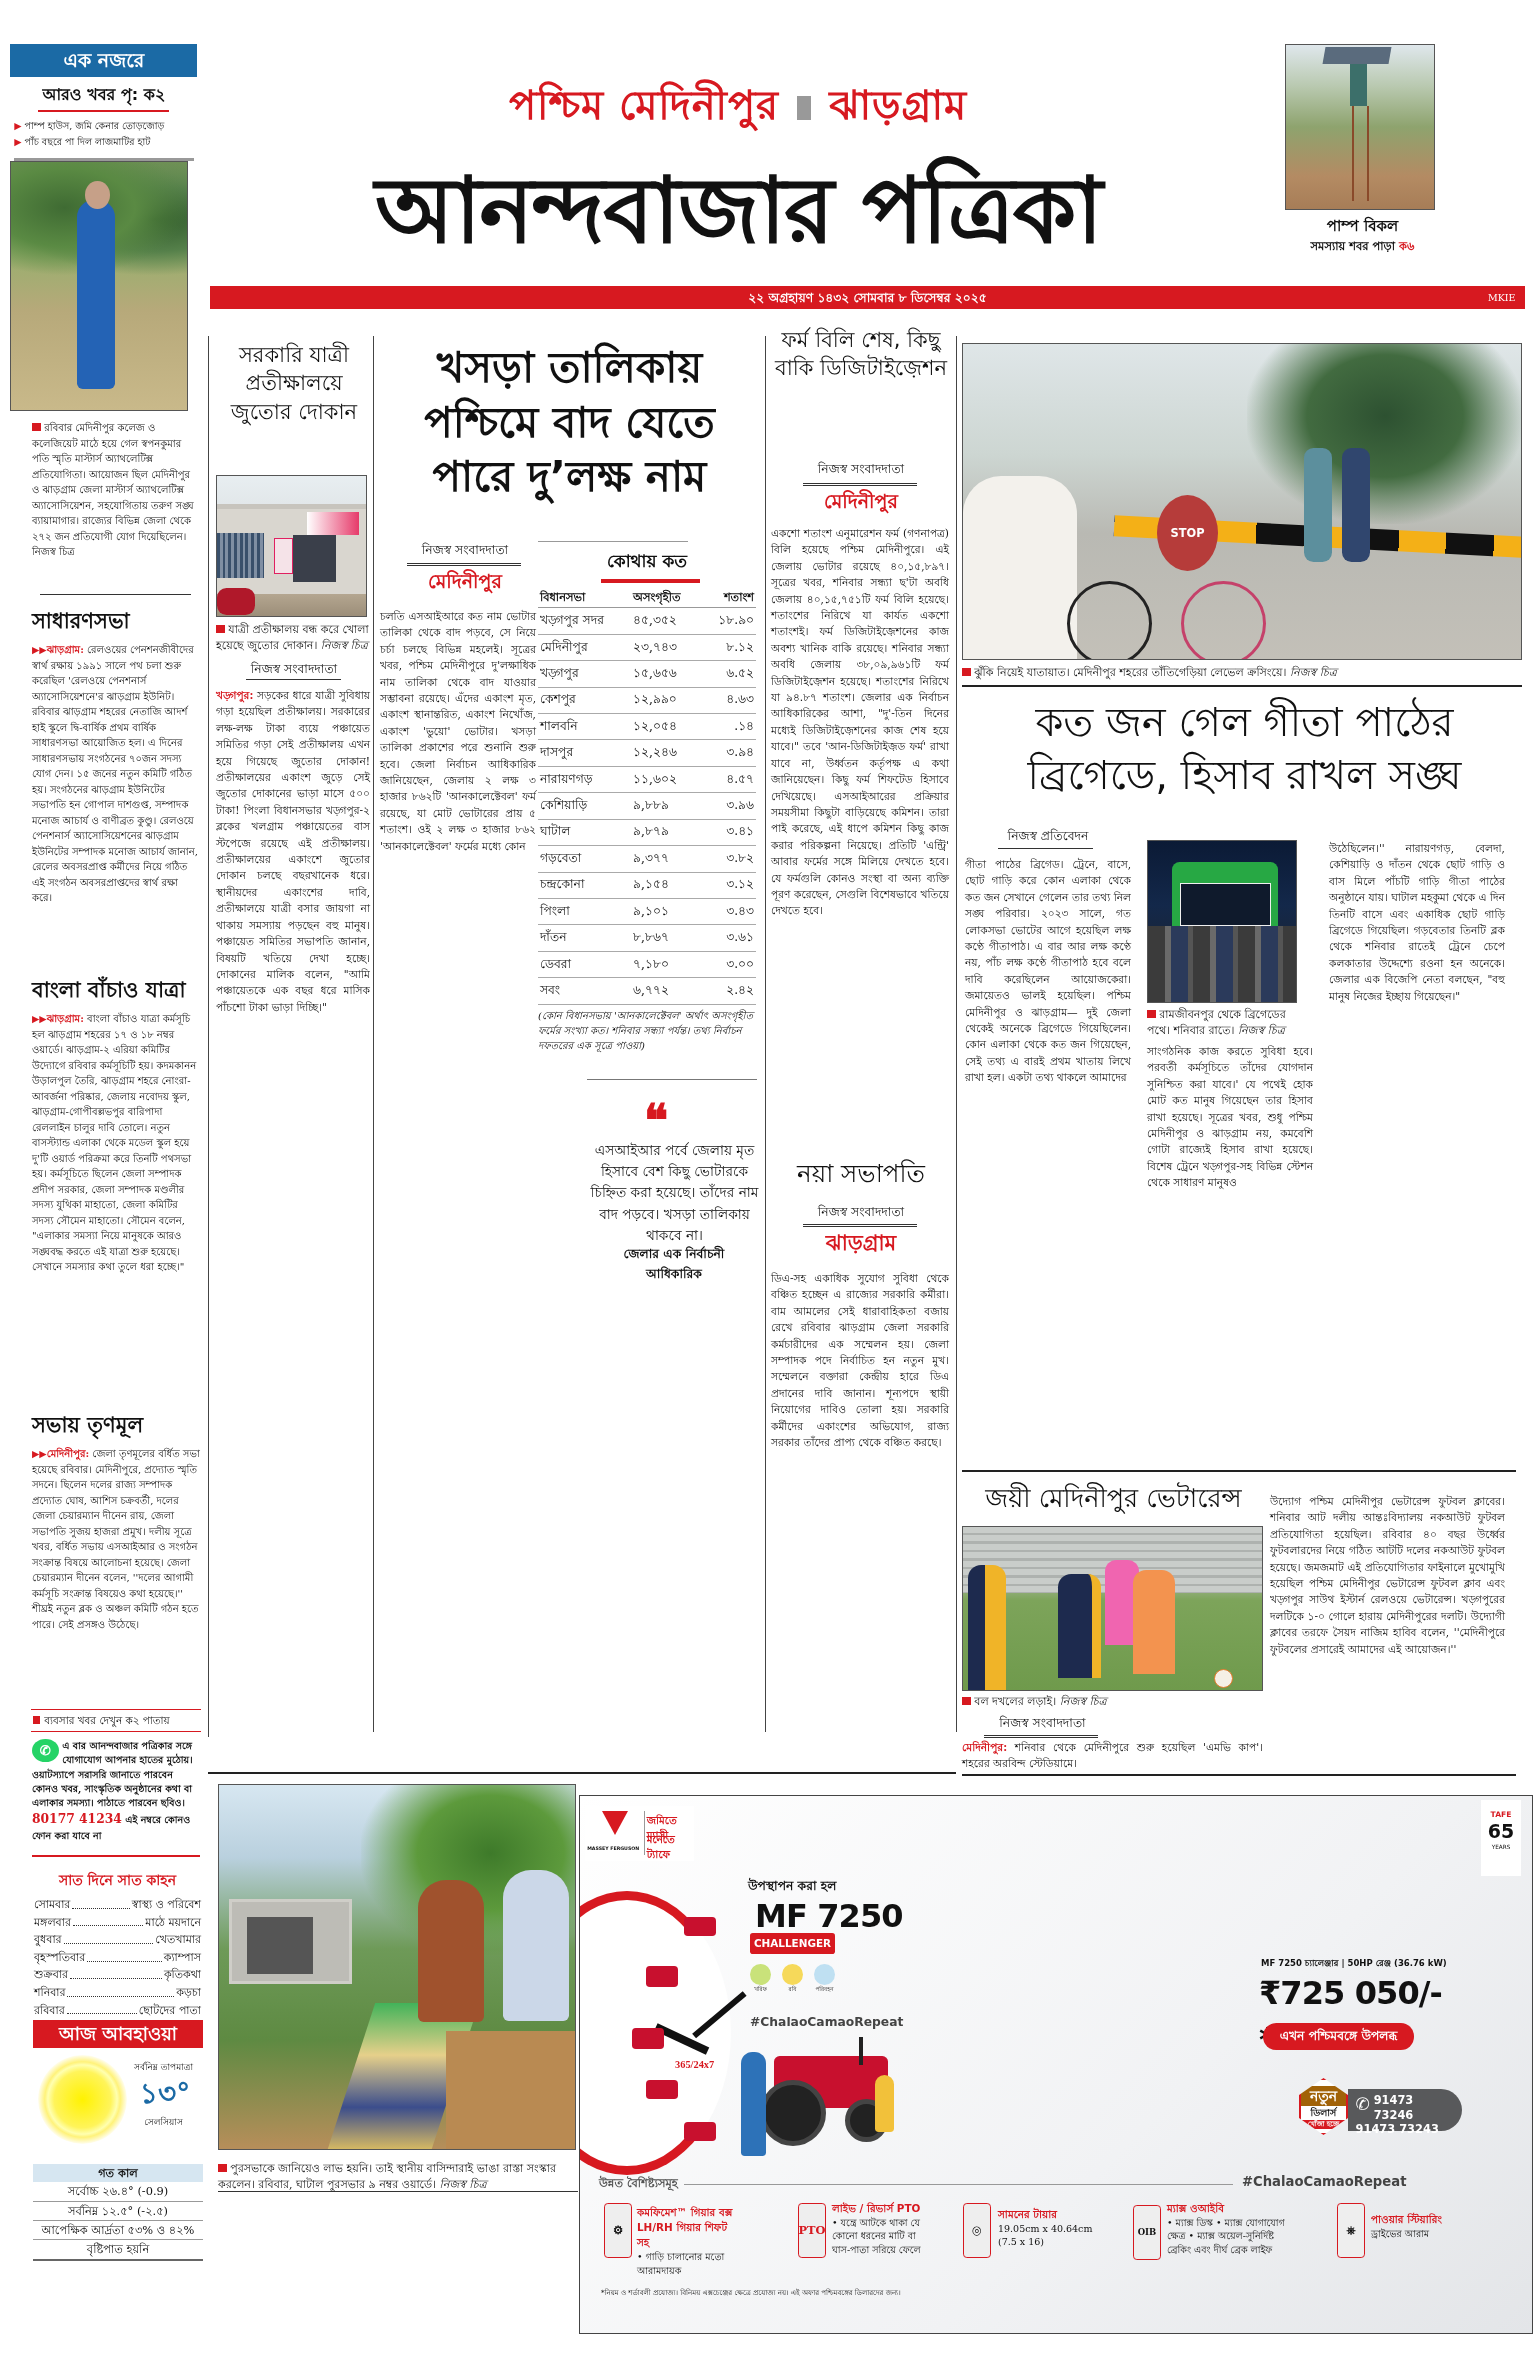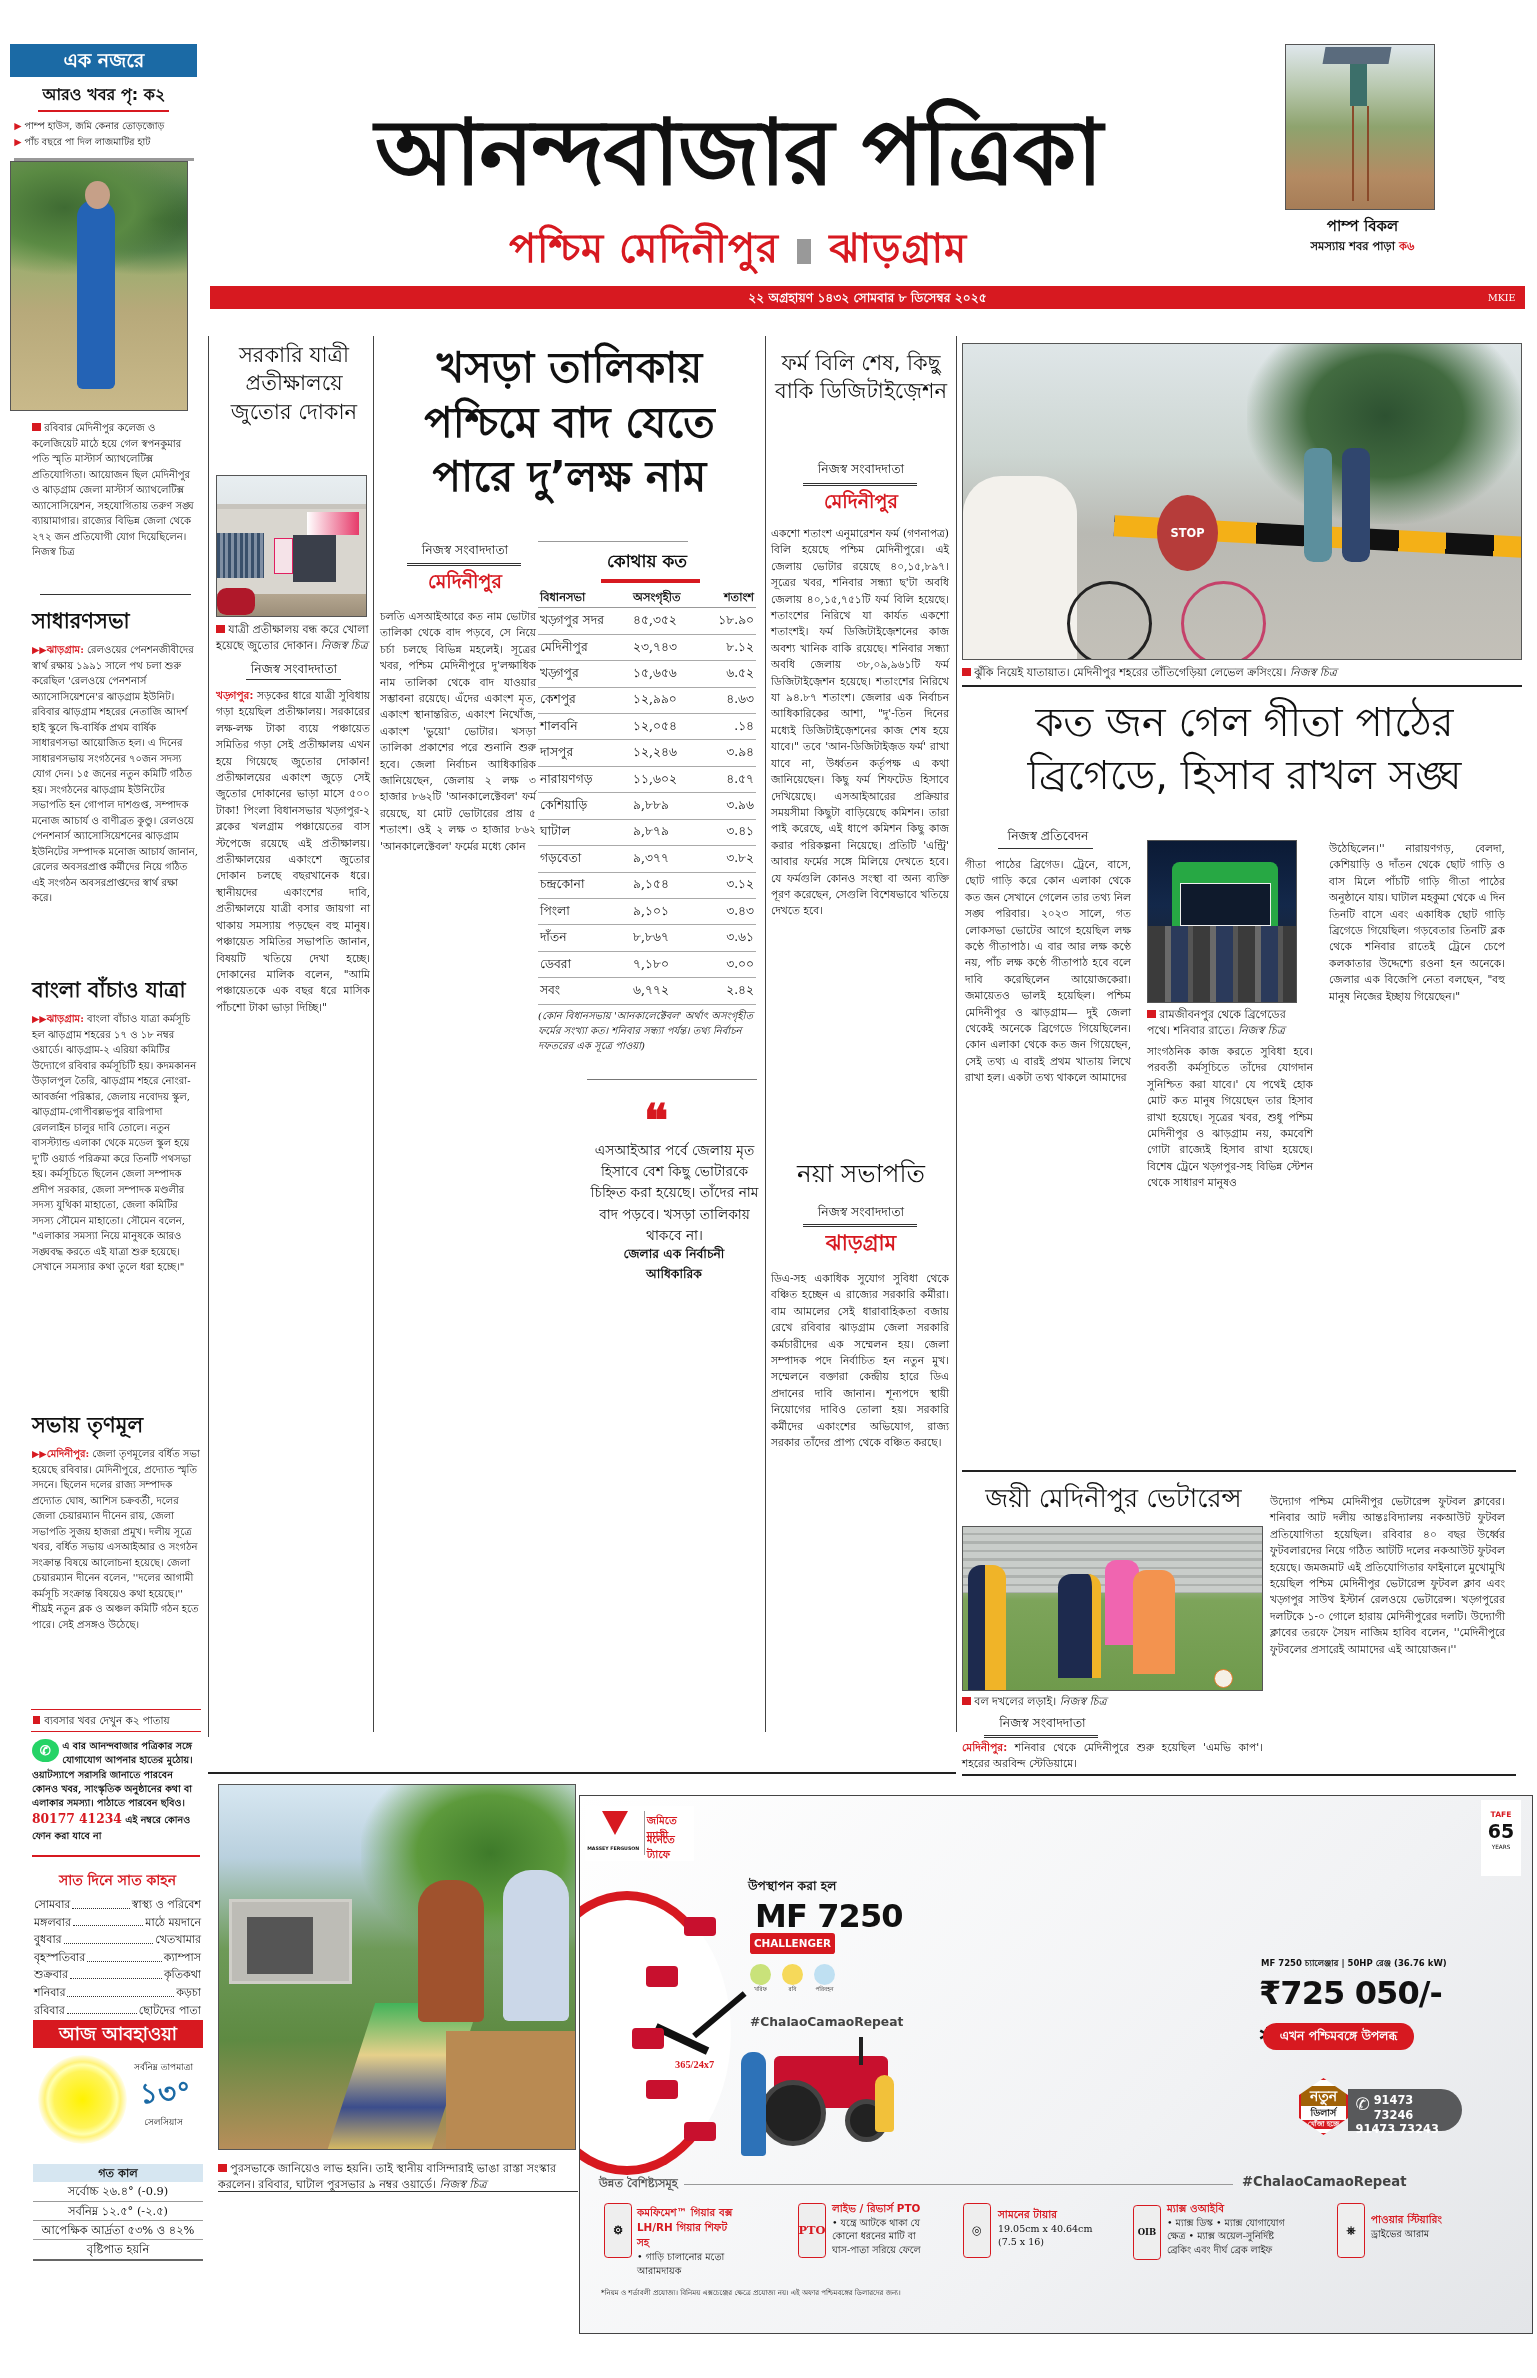--- a/index.html
+++ b/index.html
@@ -202,26 +202,26 @@
   <div class="abs" style="left:33px;top:2164px;width:170px;">
     <div style="background:#d6e6f1;text-align:center;font-weight:bold;font-size:11.4px;padding:0.9px 0;">গত কাল</div>
     <div class="wx-row">সর্বোচ্চ ২৬.৪° (-0.9)</div>
     <div class="wx-row">সর্বনিম্ন ১২.৫° (-২.৫)</div>
     <div class="wx-row">আপেক্ষিক আর্দ্রতা ৫৩% ও ৪২%</div>
     <div class="wx-row" style="border-bottom:2.8px double #666;">বৃষ্টিপাত হয়নি</div>
   </div>
 </div>
 
 <div class="abs" style="left:208px;top:76px;width:1060px;z-index:11;">
-  <div id="masthead-title" style="margin-top:11.4px;">আনন্দবাজার পত্রিকা</div>
   <div id="masthead-sub">
     <span>পশ্চিম মেদিনীপুর</span>
     <span style="display:inline-block;width:13.2px;height:24.6px;background:#999;vertical-align:middle;margin:0 3.8px;"></span>
     <span>ঝাড়গ্রাম</span>
   </div>
+  <div id="masthead-title" style="margin-top:11.4px;">আনন্দবাজার পত্রিকা</div>
 </div>
 
 <div class="photo" style="left:1285px;top:44px;width:150px;height:166px;background:linear-gradient(180deg,#dfe7ec 0%,#b9c9b0 25%,#8ea36e 50%,#b48b63 80%,#a77d57 100%);z-index:11;">
   <div class="abs" style="left:64px;top:3.8px;width:17px;height:57px;background:#3c6f6a;"></div>
   <div class="abs" style="left:38px;top:1.9px;width:66px;height:17px;background:#5a6b7d;transform:skewX(-10deg);"></div>
   <div class="abs" style="left:66px;top:61px;width:1.9px;height:95px;background:#8a4a2a;"></div>
   <div class="abs" style="left:81px;top:61px;width:1.9px;height:95px;background:#8a4a2a;"></div>
 </div>
 <div class="abs" style="left:1268px;top:216px;width:189px;text-align:center;z-index:11;">
   <div style="font-family:'DejaVu Sans',sans-serif;font-weight:bold;font-size:15px;">পাম্প বিকল</div>
@@ -355,21 +355,21 @@
   <div style="font-style:italic;font-size:10px;line-height:1.5;margin-top:3.8px;">(কোন বিধানসভায় 'আনকালেক্টেবল' অর্থাৎ অসংগৃহীত ফর্মের সংখ্যা কত। শনিবার সন্ধ্যা পর্যন্ত। তথ্য নির্বাচন দফতরের এক সূত্রে পাওয়া)</div>
 </div>
 <div class="abs" style="left:587px;top:1079px;width:170px;height:0.9px;background:#777;"></div>
 
 <div class="abs" style="left:644px;top:1098px;font-size:45px;color:#d71920;font-weight:bold;font-family:'DejaVu Serif',serif;line-height:1;">❝</div>
 <div class="abs pull-quote" style="left:587px;top:1140px;width:175px;font-size:13.7px;">এসআইআর পর্বে জেলায় মৃত হিসাবে বেশ কিছু ভোটারকে চিহ্নিত করা হয়েছে। তাঁদের নাম বাদ পড়বে। খসড়া তালিকায় থাকবে না।</div>
 <div class="abs" style="left:596px;top:1244px;width:156px;text-align:center;font-weight:bold;font-size:12.3px;line-height:1.6;">জেলার এক নির্বাচনী আধিকারিক</div>
 
 <div class="vrule" style="left:765px;top:336px;height:1396px;"></div>
 
-<div class="abs headline" style="left:771px;top:349px;width:180px;font-size:21px;line-height:1.35;text-align:center;font-weight:normal;">ফর্ম বিলি শেষ, কিছু বাকি ডিজিটাইজ়েশন</div>
+<div class="abs headline" style="left:771px;top:326px;width:180px;font-size:21px;line-height:1.35;text-align:center;font-weight:normal;">ফর্ম বিলি শেষ, কিছু বাকি ডিজিটাইজ়েশন</div>
 <div class="abs byline" style="left:771px;top:461px;width:180px;">নিজস্ব সংবাদদাতা</div>
 <div class="abs" style="left:803px;top:483px;width:114px;border-top:0.9px solid #333;border-bottom:0.9px solid #333;height:2.8px;"></div>
 <div class="abs dateline" style="left:771px;top:488px;width:180px;text-align:center;font-size:19px;font-family:'DejaVu Sans',sans-serif;">মেদিনীপুর</div>
 <div class="abs body-text" style="left:771px;top:525px;width:178px;">একশো শতাংশ এনুমারেশন ফর্ম (গণনাপত্র) বিলি হয়েছে পশ্চিম মেদিনীপুরে। এই জেলায় ভোটার রয়েছে ৪০,১৫,৮৯৭। সূত্রের খবর, শনিবার সন্ধ্যা ছ'টা অবধি জেলায় ৪০,১৫,৭৫১টি ফর্ম বিলি হয়েছে। শতাংশের নিরিখে যা কার্যত একশো শতাংশই। ফর্ম ডিজিটাইজ়েশনের কাজ অবশ্য খানিক বাকি রয়েছে। শনিবার সন্ধ্যা অবধি জেলায় ৩৮,০৯,৯৬১টি ফর্ম ডিজিটাইজ়েশন হয়েছে। শতাংশের নিরিখে যা ৯৪.৮৭ শতাংশ। জেলার এক নির্বাচন আধিকারিকের আশা, "দু'-তিন দিনের মধ্যেই ডিজিটাইজ়েশনের কাজ শেষ হয়ে যাবে।" তবে 'আন-ডিজিটাইজ়ড ফর্ম' রাখা যাবে না, উর্ধ্বতন কর্তৃপক্ষ এ কথা জানিয়েছেন। কিছু ফর্ম শিফটেড হিসাবে দেখিয়েছে। এসআইআরের প্রক্রিয়ার সময়সীমা কিছুটা বাড়িয়েছে কমিশন। তারা পাই করেছে, এই ধাপে কমিশন কিছু কাজ করার পরিকল্পনা নিয়েছে। প্রতিটি 'এন্ট্রি' আবার ফর্মের সঙ্গে মিলিয়ে দেখতে হবে। যে ফর্মগুলি কোনও সংস্থা বা অন্য ব্যক্তি পূরণ করেছেন, সেগুলি বিশেষভাবে খতিয়ে দেখতে হবে।</div>
 
 <div class="abs headline" style="left:771px;top:1156px;width:180px;font-size:24.6px;text-align:center;font-weight:normal;">নয়া সভাপতি</div>
 <div class="abs byline" style="left:771px;top:1204px;width:180px;">নিজস্ব সংবাদদাতা</div>
 <div class="abs" style="left:803px;top:1224px;width:114px;border-top:0.9px solid #333;border-bottom:0.9px solid #333;height:2.8px;"></div>
 <div class="abs dateline" style="left:771px;top:1228px;width:180px;text-align:center;font-size:21px;font-family:'DejaVu Sans',sans-serif;">ঝাড়গ্রাম</div>
 <div class="abs body-text" style="left:771px;top:1270px;width:178px;">ডিএ-সহ একাধিক সুযোগ সুবিধা থেকে বঞ্চিত হচ্ছেন এ রাজ্যের সরকারি কর্মীরা। বাম আমলের সেই ধারাবাহিকতা বজায় রেখে রবিবার ঝাড়গ্রাম জেলা সরকারি কর্মচারীদের এক সম্মেলন হয়। জেলা সম্পাদক পদে নির্বাচিত হন নতুন মুখ। সম্মেলনে বক্তারা কেন্দ্রীয় হারে ডিএ প্রদানের দাবি জানান। শূন্যপদে স্থায়ী নিয়োগের দাবিও তোলা হয়। সরকারি কর্মীদের একাংশের অভিযোগ, রাজ্য সরকার তাঁদের প্রাপ্য থেকে বঞ্চিত করছে।</div>

